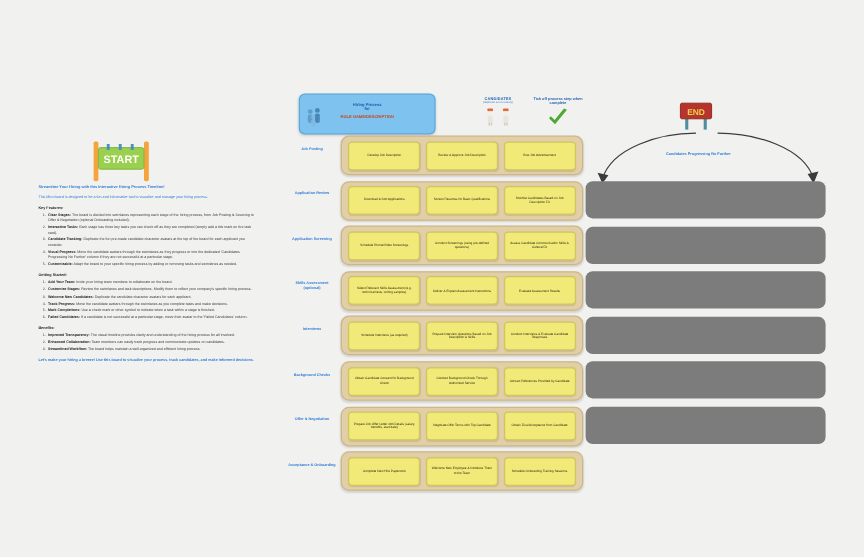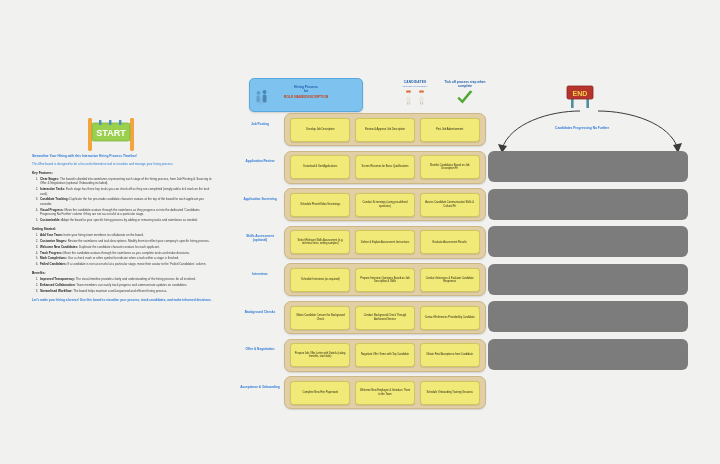--- a/index.html
+++ b/index.html
@@ -10,21 +10,21 @@
     overflow:hidden;
     position:relative;
   }
   .board{position:absolute;inset:0;}
 
   
   .info-panel{
     position:absolute;left:28px;top:118px;width:185px;
   }
   .start-sign{
-    position:absolute;left:52px;top:-2px;width:62px;height:36px;text-align:center;
+    position:absolute;left:42px;top:-2px;width:62px;height:36px;text-align:center;
   }
   .info-text{
     position:absolute;top:36px;left:4px;width:180px;
     font-size:3.05px;line-height:1.48;color:#3a3a3a;
   }
   .info-head{
     color:#2f7bd6;font-weight:bold;font-size:3.25px;
     margin:0 0 3.2px 0;
   }
   .info-sub{

